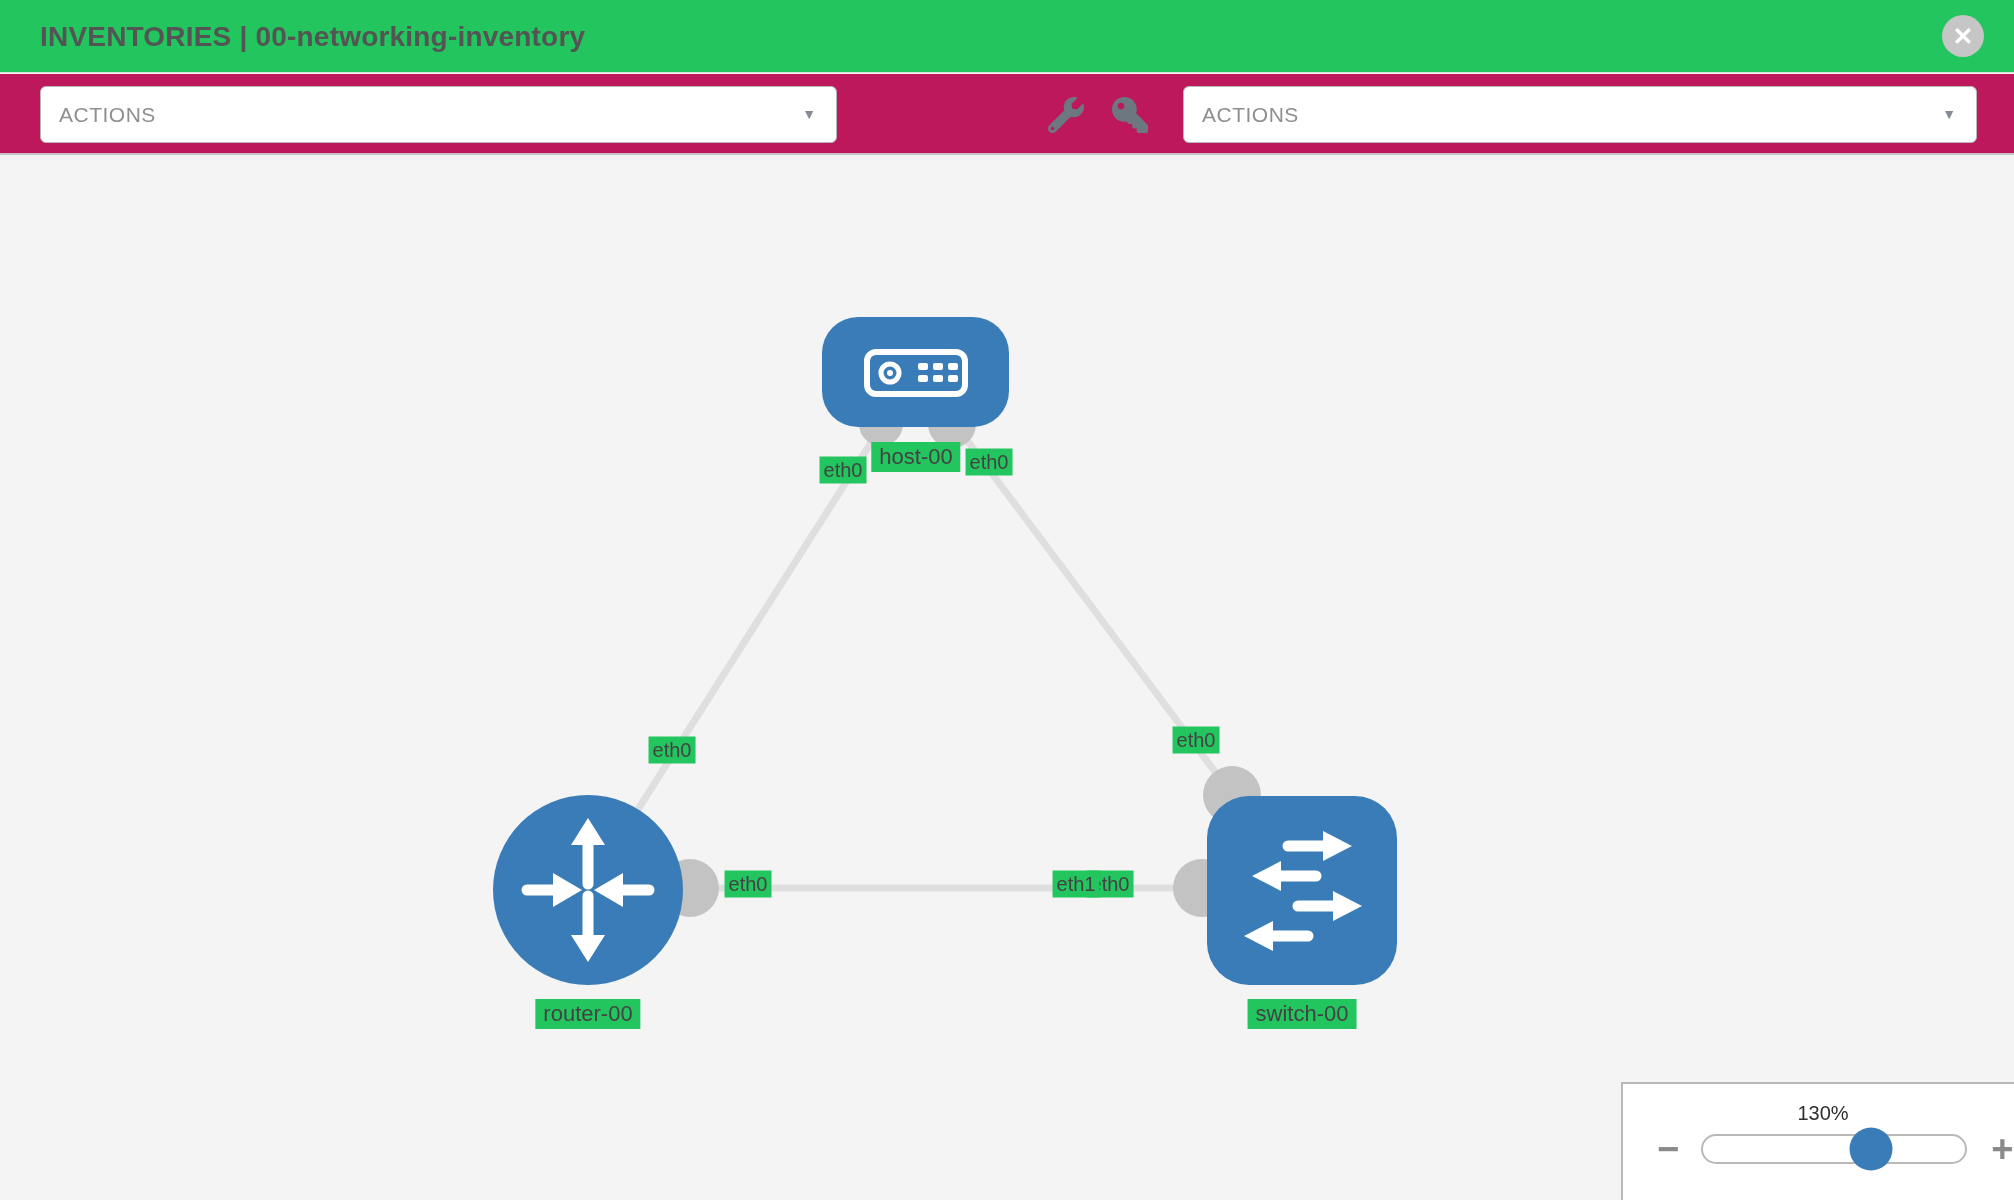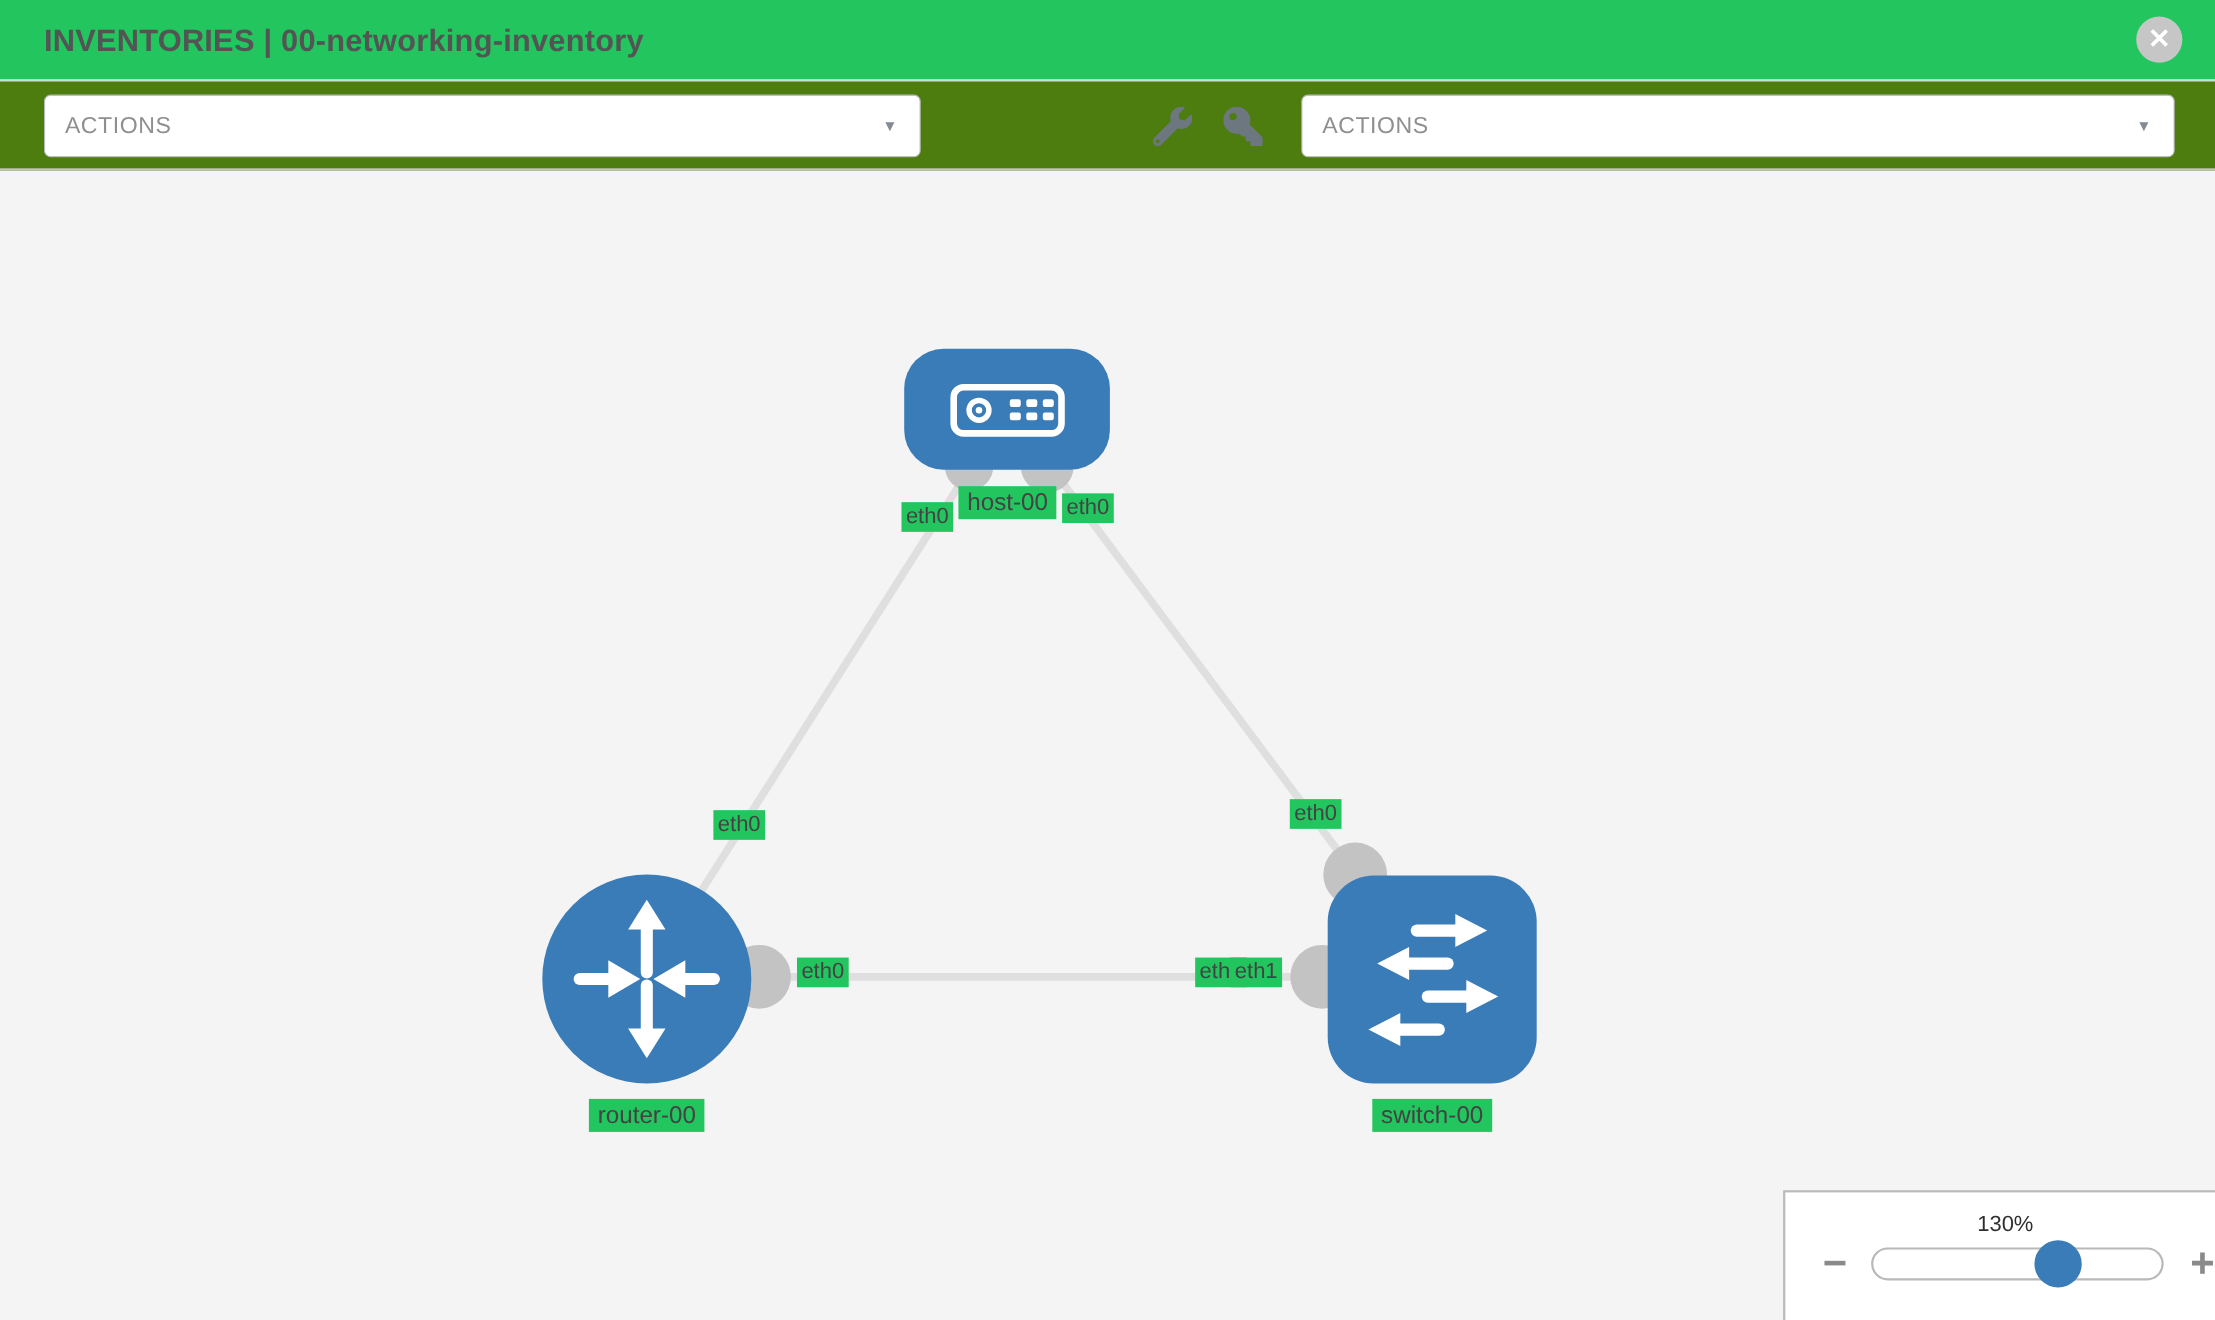--- a/index.html
+++ b/index.html
@@ -44,21 +44,21 @@
     display: flex; align-items: center; justify-content: center;
     cursor: pointer;
     user-select: none;
   }
 
   
   .toolbar {
     position: absolute;
     top: 74px; left: 0;
     width: 100%; height: 81px;
-    background: #4d7c0f;
+    background: #be185d;
     border-bottom: 2px solid #c3c3c3;
     z-index: 50;
   }
   .select-box {
     position: absolute;
     top: 12px;
     height: 57px;
     background: #ffffff;
     border: 1px solid #b7b7b7;
     border-radius: 6px;
@@ -231,21 +231,21 @@
       </g>
     </g>
   </svg>
 
   <div class="lbl eth-lbl" style="left:843px;  top:470px;">eth0</div>
   <div class="lbl eth-lbl" style="left:672px;  top:750px;">eth0</div>
   <div class="lbl eth-lbl" style="left:989px;  top:462px;">eth0</div>
   <div class="lbl eth-lbl" style="left:1196px; top:740px;">eth0</div>
   <div class="lbl eth-lbl" style="left:748px;  top:884px;">eth0</div>
   <div class="lbl eth-lbl" style="left:1110px; top:884px;">eth0</div>
-  <div class="lbl eth-lbl" style="left:1142px; top:884px;text-align:right;">eth1</div>
+  <div class="lbl eth-lbl" style="left:1076px; top:884px;text-align:right;">eth1</div>
 
   <div class="lbl node-lbl" style="left:916px;  top:457px;">host-00</div>
   <div class="lbl node-lbl" style="left:588px;  top:1014px;">router-00</div>
   <div class="lbl node-lbl" style="left:1302px; top:1014px;">switch-00</div>
 
   <div class="header">
     <div class="page-title">INVENTORIES | 00-networking-inventory</div>
     <div class="close-btn">
       <span>✕</span>
     </div>

